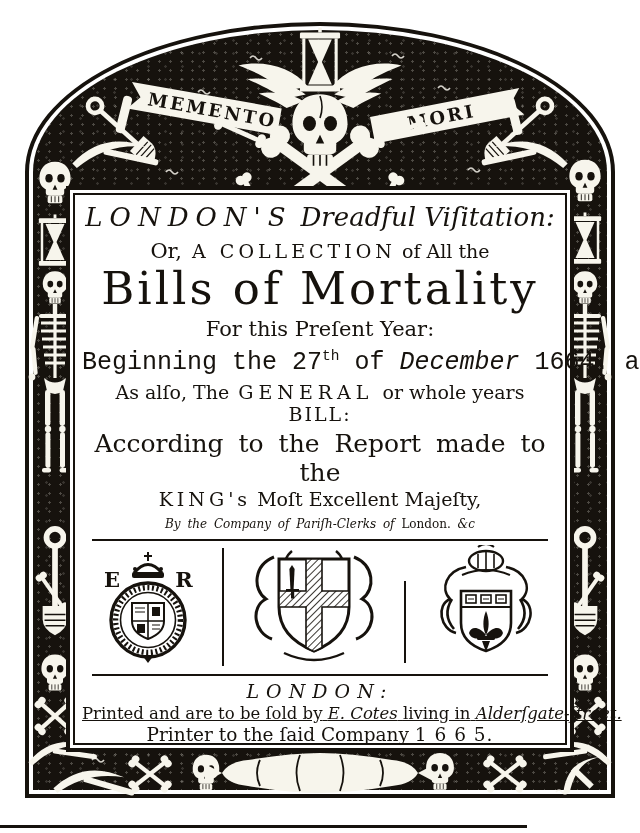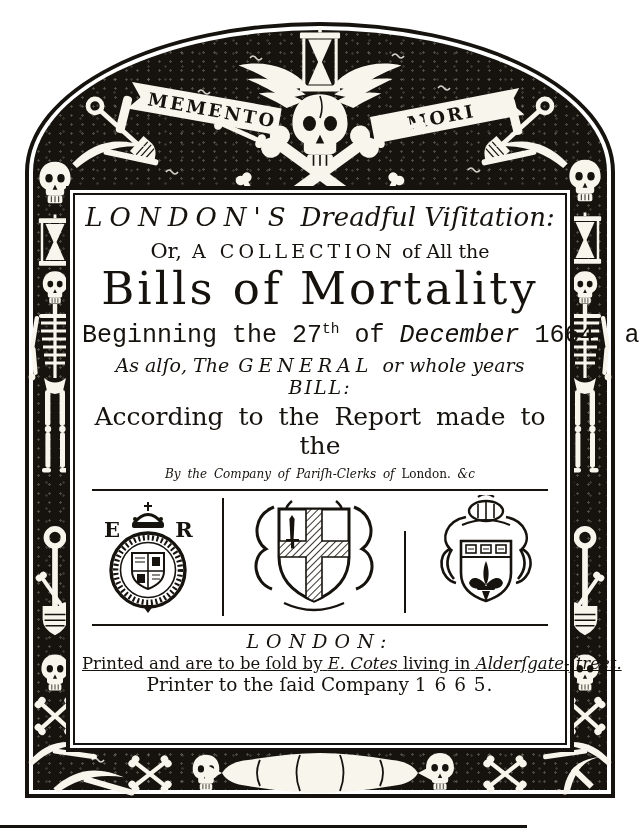--- a/index.html
+++ b/index.html
@@ -51,21 +51,21 @@
   .series-caps{letter-spacing:7px;margin-right:8px;text-align:right;}
   .l-collection{font-size:19px;margin-top:7px;}
   .or-pre{font-size:21px;margin-right:4px;}
   .coll-caps{letter-spacing:4px;}
   .l-main{font-size:45px;letter-spacing:3px;line-height:1.12;margin-top:1px;}
   .l-year{font-size:21px;margin-top:3px;}
   .l-begin{font-size:25px;margin-top:7px;white-space:nowrap;font-family:Liberation Mono, monospace;}
   .l-begin sup,.l-end sup{font-size:58%;}
   .month{font-style:italic;}
   .l-end{font-size:20px;margin-top:1px;}
-  .l-general{font-size:19px;font-style:italic;margin-top:3px;}
+  .l-general{font-size:19px;margin-top:3px;}
   .gen-caps{letter-spacing:5px;margin:0 3px;}
   .bill-caps{letter-spacing:2px;}
   .l-report{font-size:25px;word-spacing:7px;margin-top:4px;}
   .l-king{font-size:19px;margin-top:1px;}
   .king-caps{letter-spacing:4px;}
   .l-company{font-size:12px;font-style:italic;margin-top:7px;word-spacing:3px;}
   .company-city{font-style:normal;}
   .rule{height:2px;background:var(--ink);width:96%;margin:8px auto 0;}
   .rule2{margin-top:3px;}
 
@@ -316,35 +316,38 @@
     <div class="content">
 
       <div class="l-series"><span class="series-caps">LONDON'S</span><span>Dreadful Viſitation:</span></div>
 
       <div class="l-collection"><span class="or-pre">Or,</span>
         <span class="coll-caps">A COLLECTION</span>
         <span>of All the</span></div>
 
       <div class="l-main">Bills of Mortality</div>
 
+      <div class="l-year">For this Preſent Year:</div>
 
       <div class="l-begin"><span>Beginning the 27</span><sup>th</sup>
         <span>of</span>
         <span class="month">December</span>
         <span>1664. and</span></div>
 
 
       <div class="l-general"><span>As alſo,</span>
         <span>The</span>
         <span class="gen-caps">GENERAL</span>
         <span>or whole years</span>
         <span class="bill-caps">BILL:</span></div>
 
       <div class="l-report">According to the Report made to the</div>
 
+      <div class="l-king"><span class="king-caps">KING's</span>
+        <span>Moſt Excellent Majeſty,</span></div>
 
       <div class="l-company"><span>By the Company of Pariſh-Clerks of</span>
         <span class="company-city">London.</span>
         <span>&amp;c</span></div>
 
       <div class="rule"></div>
 
       <div class="emblems">
 
         <svg width="116" height="120" viewBox="0 0 116 120">

